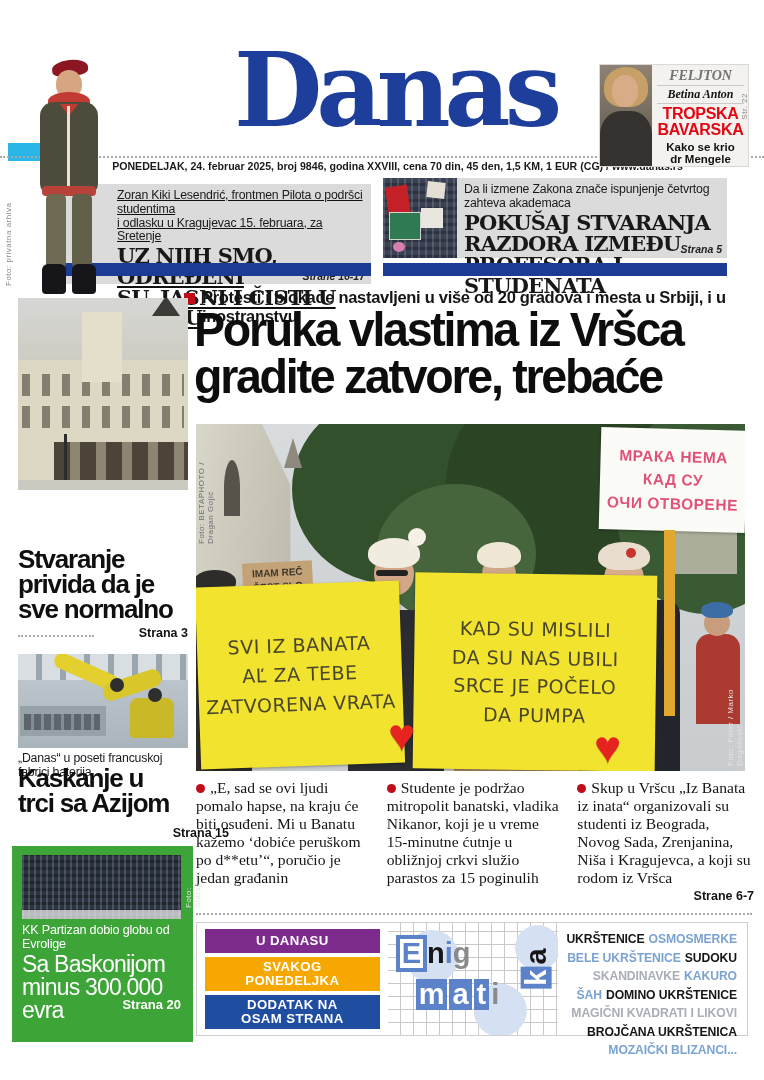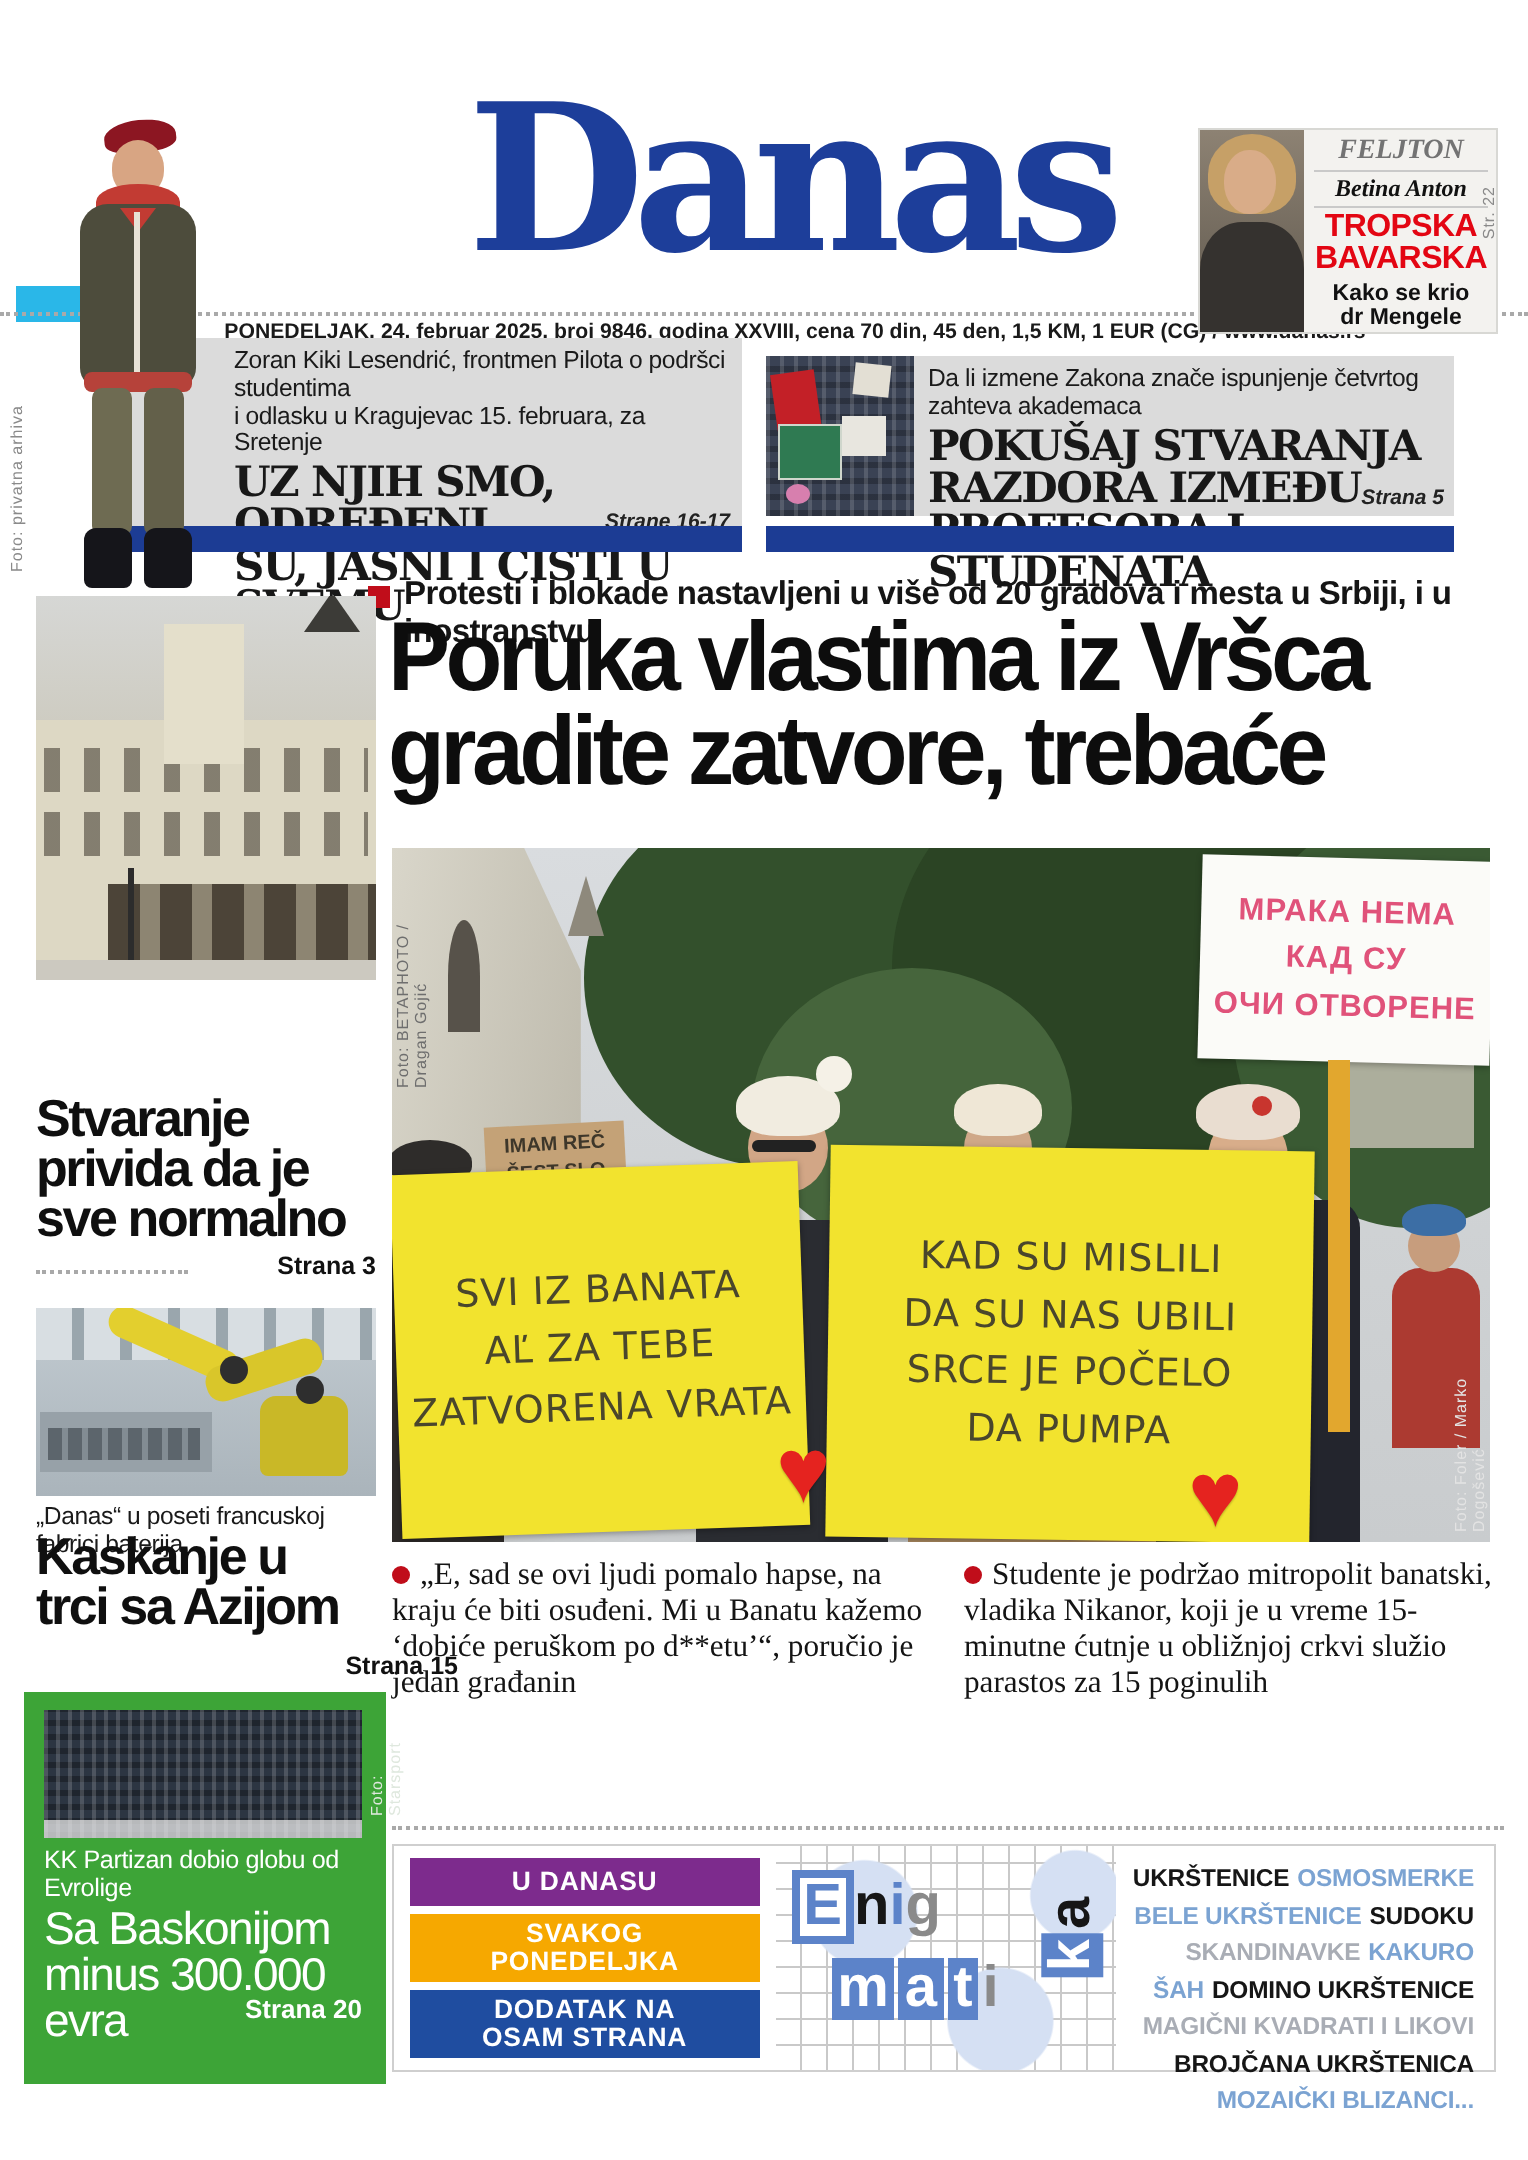--- a/index.html
+++ b/index.html
@@ -40,21 +40,21 @@
   .fw .coat{position:absolute;left:0;top:46px;width:52px;height:60px;background:#35322f;border-radius:40% 40% 0 0;}
   .fj-txt{flex:1;padding:3px 4px 2px 5px;text-align:center;position:relative;}
   .fj-label{font-family:"Liberation Serif",serif;font-style:italic;font-weight:bold;font-size:14px;color:#737373;border-bottom:1px solid #c9c9c9;padding-bottom:1px;}
   .fj-author{font-family:"Liberation Serif",serif;font-style:italic;font-weight:bold;font-size:12px;color:#111;margin-top:1px;border-bottom:1px solid #c9c9c9;padding-bottom:1px;}
   .fj-title{font-size:16px;font-weight:800;color:#e30613;line-height:1.02;margin-top:2px;letter-spacing:-.3px;}
   .fj-sub{font-size:11.5px;font-weight:bold;color:#111;line-height:1.05;margin-top:2px;}
   .fj-page{position:absolute;right:-1px;top:28px;font-size:8px;color:#8a8a8a;}
 
   
   .box-gray{background:#dbdbdb;}
-  .story-left{left:63px;top:169px;width:308px;height:100px;padding:5px 6px 4px 54px;box-sizing:border-box;}
+  .story-left{left:63px;top:184px;width:308px;height:100px;padding:5px 6px 4px 54px;box-sizing:border-box;text-decoration:underline;}
   .story-right{left:383px;top:178px;width:344px;height:80px;display:flex;box-sizing:border-box;}
   .kicker-sm{font-size:12.3px;font-weight:500;line-height:1.12;color:#1a1a1a;letter-spacing:-.2px;}
   .head-serif{font-family:"DejaVu Serif",serif;font-weight:bold;color:#181818;letter-spacing:-.8px;}
   .sl-head{font-size:21px;line-height:.99;margin-top:2px;}
   .page-it{font-style:italic;font-weight:bold;font-size:10.5px;color:#222;}
   .sl-page{position:absolute;right:6px;bottom:2px;}
   .thumb-protest{position:relative;width:74px;background:#3a4254;overflow:hidden;flex:none;}
   .tp-dots{position:absolute;inset:0;background:
      repeating-linear-gradient(90deg, rgba(255,255,255,.14) 0 2px, transparent 2px 7px),
      repeating-linear-gradient(0deg, rgba(0,0,0,.25) 0 3px, transparent 3px 8px);}
@@ -356,20 +356,21 @@
     <div class="heart" style="left:192px;top:288px;">♥</div>
     <div class="heart" style="left:398px;top:300px;">♥</div>
 
     <div class="vtext mp-credit-l">Foto: BETAPHOTO / Dragan Gojić</div>
     <div class="vtext mp-credit-r">Foto: Foler / Marko Dogošević</div>
   </div>
 
   <div class="abs bullets">
     <div class="bcol"><span class="bdot"></span><span>„E, sad se ovi ljudi pomalo hapse, na kraju će biti osuđeni. Mi u Banatu kažemo ‘dobiće peruškom po d**etu’“, poručio je jedan građanin</span></div>
     <div class="bcol"><span class="bdot"></span><span>Studente je podržao mitropolit banatski, vladika Nikanor, koji je u vreme 15-minutne ćutnje u obližnjoj crkvi služio parastos za 15 poginulih</span></div>
+    <div class="bcol"><span class="bdot"></span><span>Skup u Vršcu „Iz Banata iz inata“ organizovali su studenti iz Beograda, Novog Sada, Zrenjanina, Niša i Kragujevca, a koji su rodom iz Vršca</span><span class="b-page">Strane 6-7</span></div>
   </div>
   <div class="abs dotted-rule rule-bottom"></div>
 
   <div class="abs strip">
     <div class="badges">
       <div class="badge badge-1 preline">U DANASU</div>
       <div class="badge badge-2 preline">SVAKOG
 PONEDELJKA</div>
       <div class="badge badge-3 preline">DODATAK NA
 OSAM STRANA</div>

